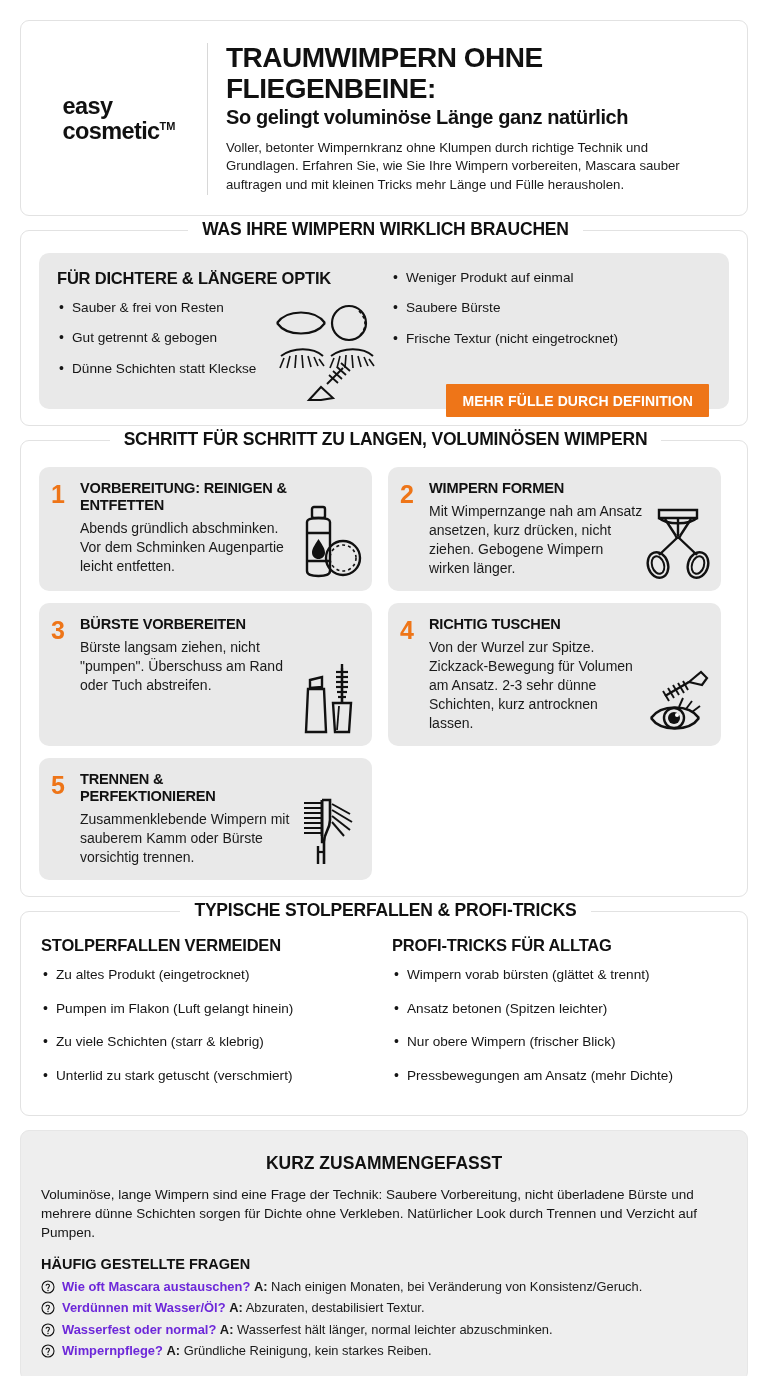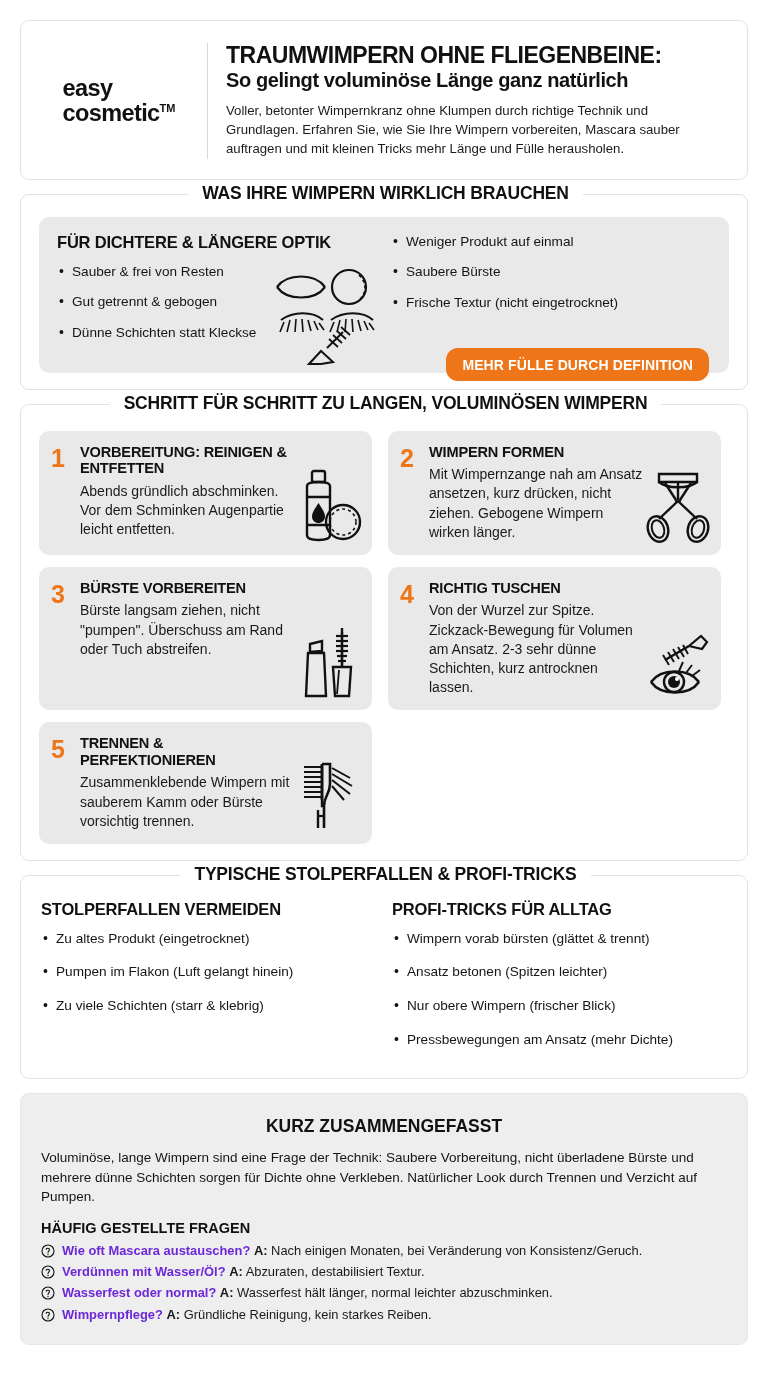--- a/index.html
+++ b/index.html
@@ -72,21 +72,21 @@
     font-size: 23.5px;
     font-weight: bold;
     line-height: 1.06;
     color: #111111;
     letter-spacing: -0.6px;
   }
   .logo .tm { font-size: 11px; vertical-align: super; letter-spacing: 0; }
 
   .head-col { flex: 1; padding-left: 18px; }
   .head-title {
-    font-size: 23px;
+    font-size: 28px;
     font-weight: bold;
     color: #111111;
     line-height: 1.1;
     letter-spacing: -0.5px;
   }
   .head-sub {
     font-size: 20px;
     font-weight: bold;
     color: #111111;
     line-height: 1.15;
@@ -145,21 +145,21 @@
   }
 
   .cta {
     display: inline-block;
     background: #ee7518;
     color: #ffffff;
     font-size: 14px;
     font-weight: bold;
     letter-spacing: 0.1px;
     text-transform: uppercase;
-    border-radius: 12px;
+    border-radius: 1px;
     padding: 9px 16px 8px 16px;
     border: none;
     cursor: pointer;
     white-space: nowrap;
   }
   .cta-wrap {
     position: absolute;
     right: 2px;
     bottom: -26px;
   }
@@ -497,20 +497,21 @@
     <div class="legend-title">
       <span>TYPISCHE STOLPERFALLEN &amp; PROFI-TRICKS</span>
     </div>
     <div class="two-col">
       <div class="needs-col">
         <div class="col-head">STOLPERFALLEN VERMEIDEN</div>
         <ul class="bullets">
           <li>Zu altes Produkt (eingetrocknet)</li>
           <li>Pumpen im Flakon (Luft gelangt hinein)</li>
           <li>Zu viele Schichten (starr &amp; klebrig)</li>
+          <li>Unterlid zu stark getuscht (verschmiert)</li>
         </ul>
       </div>
       <div class="needs-col">
         <div class="col-head">PROFI-TRICKS FÜR ALLTAG</div>
         <ul class="bullets">
           <li>Wimpern vorab bürsten (glättet &amp; trennt)</li>
           <li>Ansatz betonen (Spitzen leichter)</li>
           <li>Nur obere Wimpern (frischer Blick)</li>
           <li>Pressbewegungen am Ansatz (mehr Dichte)</li>
         </ul>

